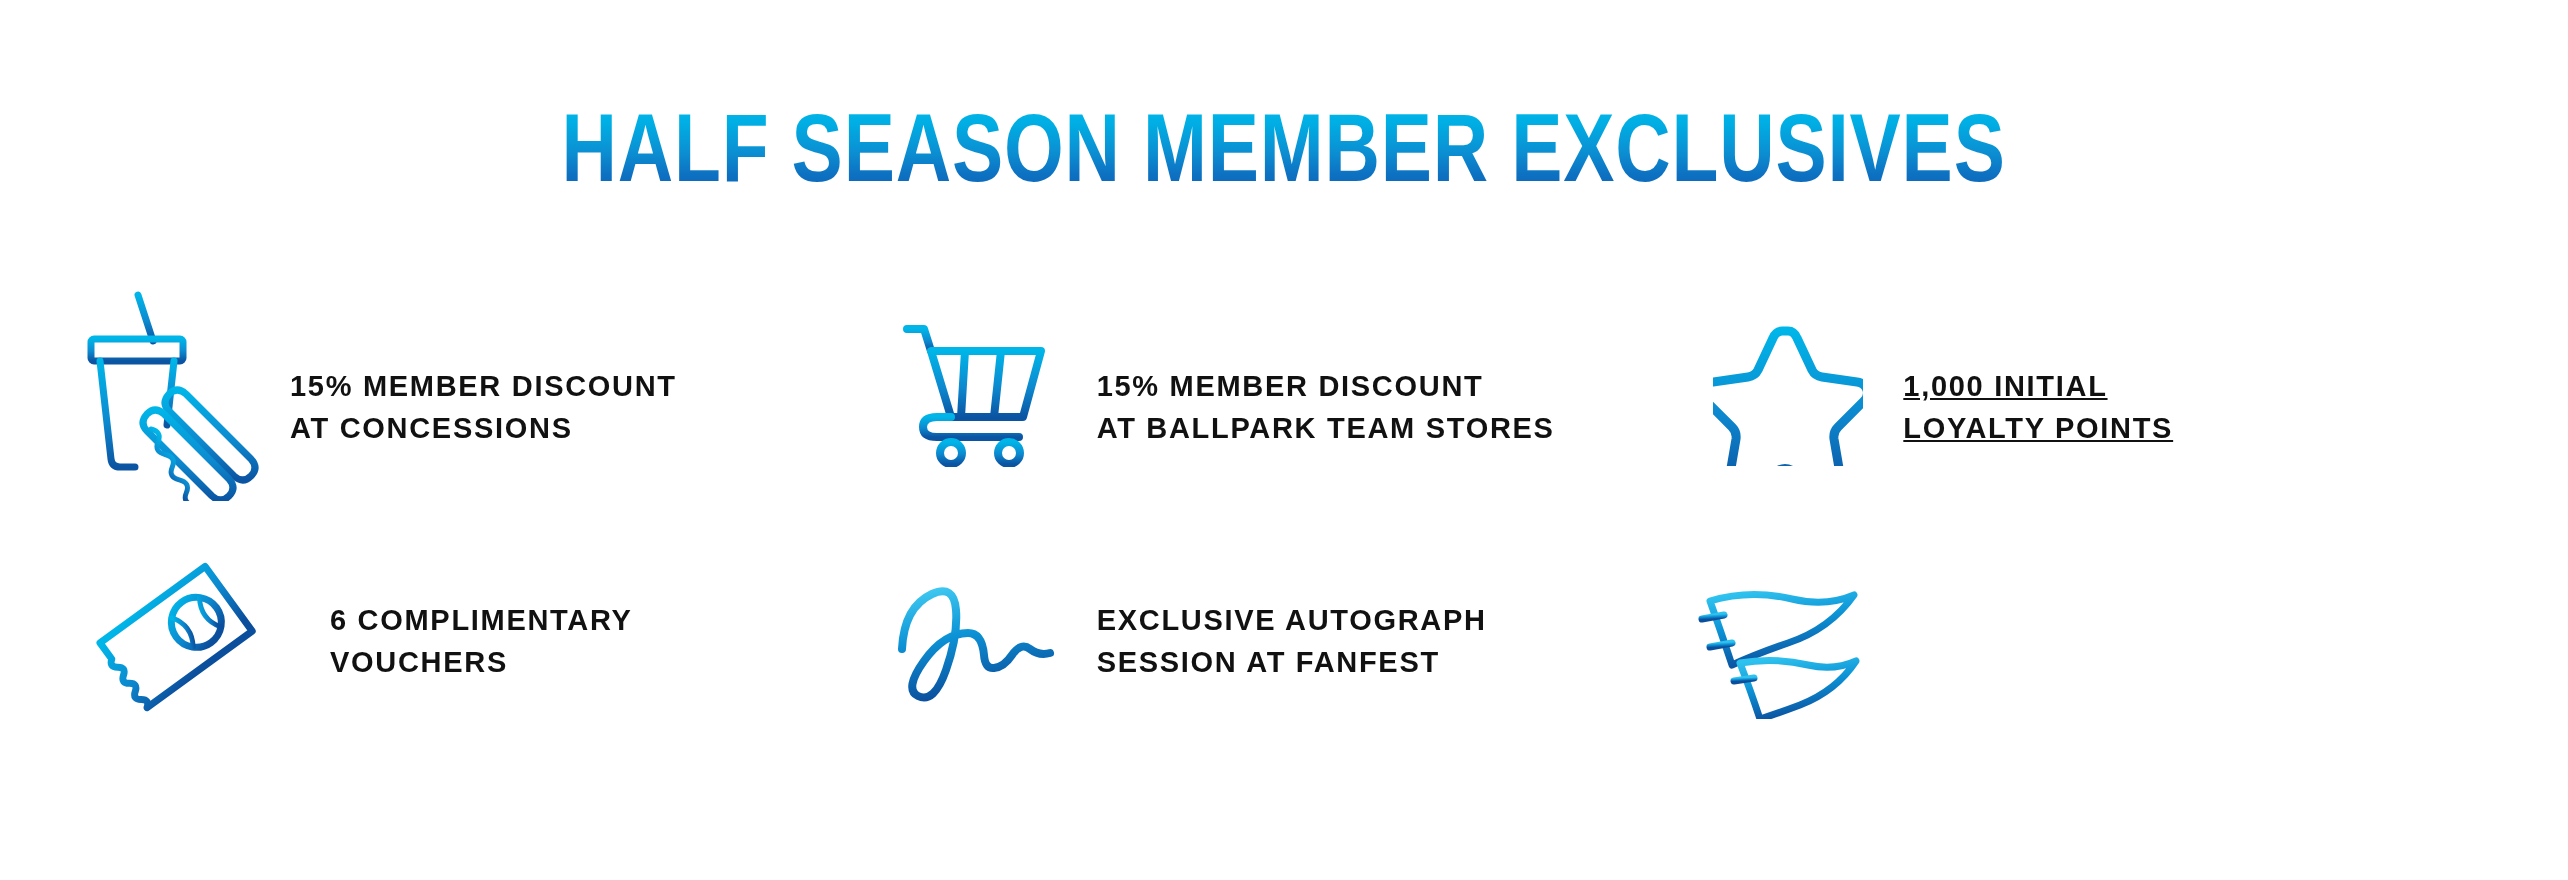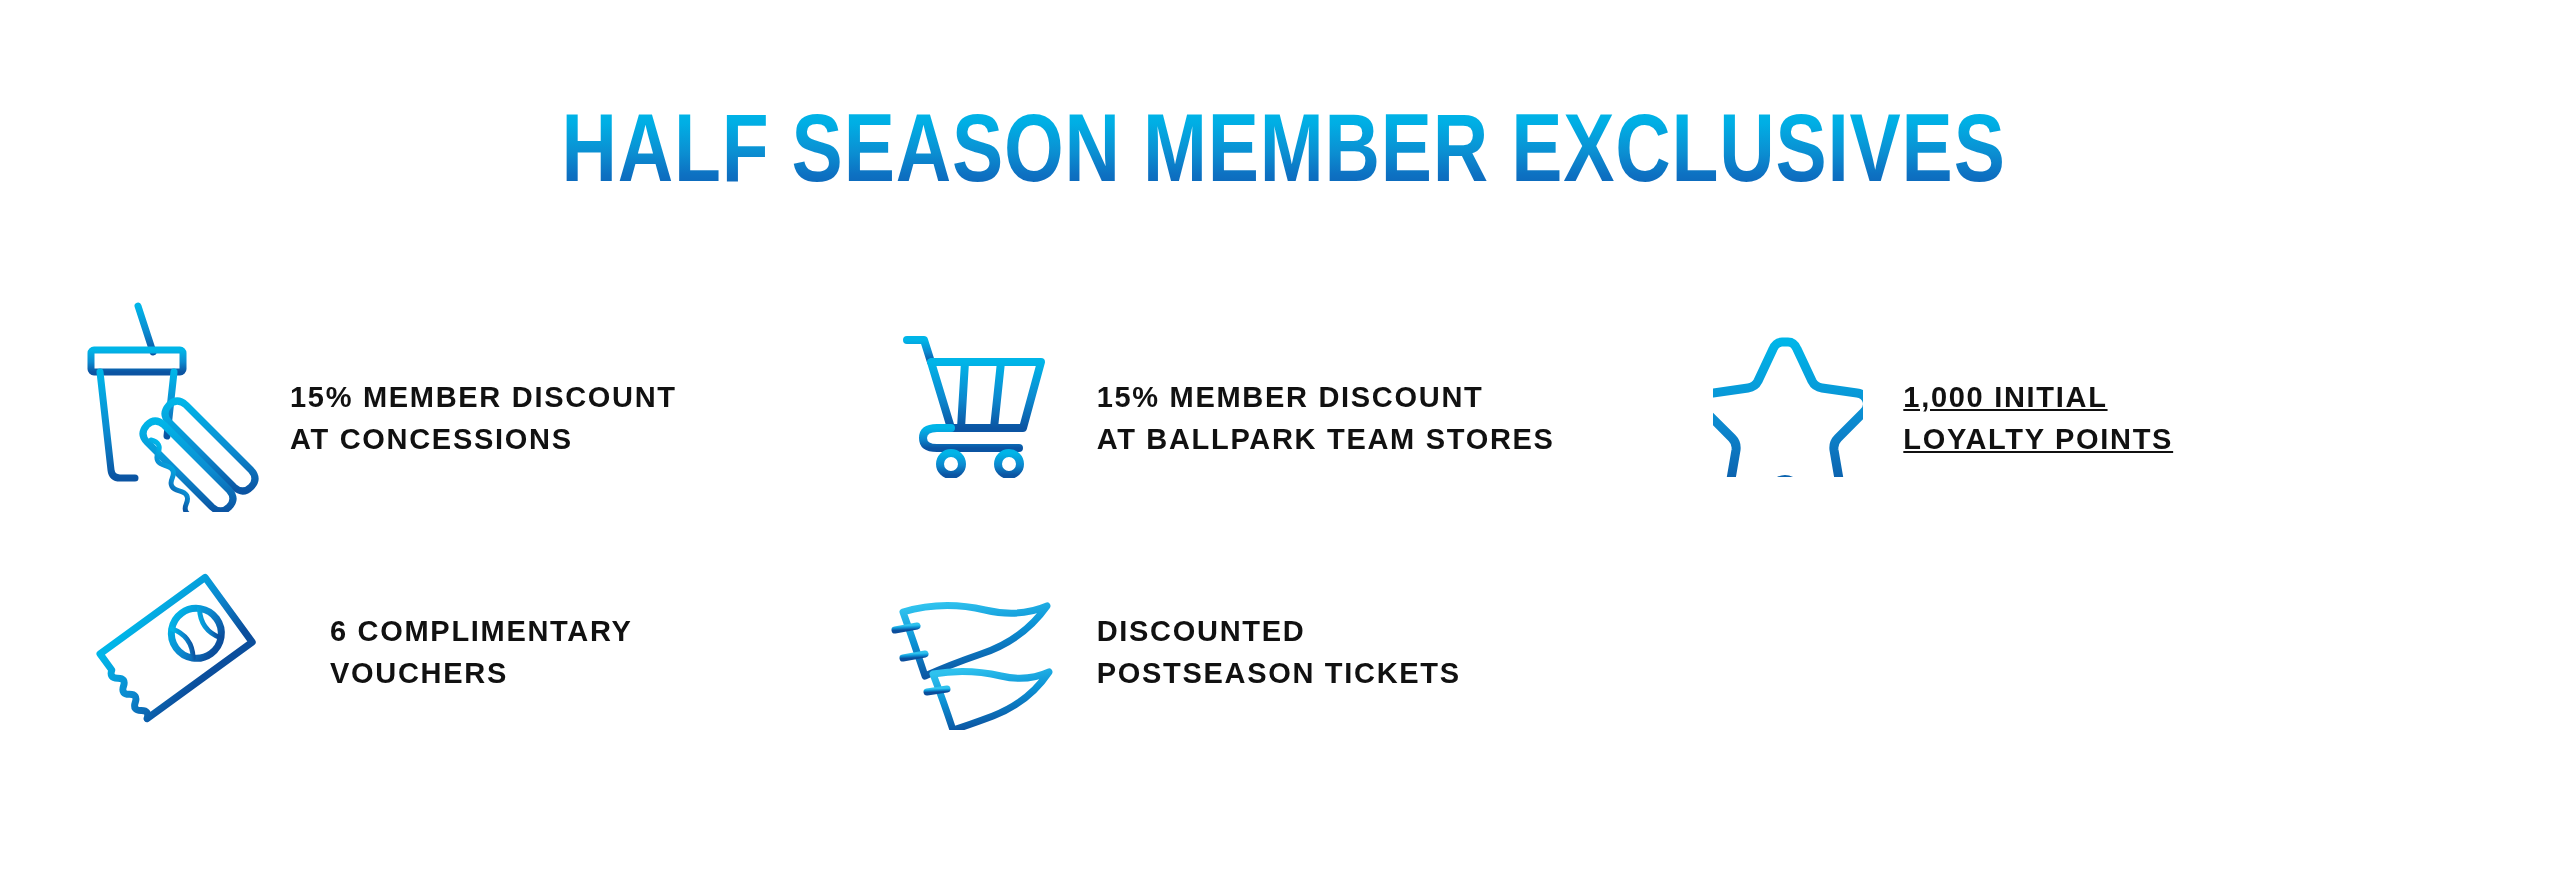--- a/index.html
+++ b/index.html
@@ -47,21 +47,21 @@
         #0d63b6 100%);
     -webkit-background-clip: text;
     background-clip: text;
     color: transparent;
     -webkit-text-fill-color: transparent;
   }
 
   
   .grid {
     position: absolute;
-    top: 292px;
+    top: 281px;
     left: 60px;
     width: 2420px;
     display: grid;
     grid-template-columns: repeat(3, 1fr);
     grid-template-rows: 270px 230px;
   }
 
   .cell {
     display: flex;
     flex-direction: row;
@@ -232,20 +232,50 @@
             <circle cx="120" cy="80" r="25" stroke-width="7"></circle>
             <path d="M103 62 q12 18 0 36" stroke-width="5"></path>
             <path d="M137 62 q-12 18 0 36" stroke-width="5"></path>
           </g>
         </svg>
       </div>
       <div class="label">6 COMPLIMENTARY
 VOUCHERS</div>
     </div>
 
+    <div class="cell cell-5">
+      <div class="icon-box">
+        <svg width="175" height="130" viewBox="0 0 175 130" fill="none" aria-hidden="true">
+          <defs>
+            <linearGradient id="g5" x1="0.1" y1="0" x2="0.35" y2="1">
+              <stop offset="0%" stop-color="#3FC8F0"></stop>
+              <stop offset="45%" stop-color="#0C93D6"></stop>
+              <stop offset="100%" stop-color="#0B4E9C"></stop>
+            </linearGradient>
+          </defs>
+          <g stroke="url(#g5)" stroke-width="8" stroke-linecap="round" stroke-linejoin="round" fill="none">
+
+            <path d="M8 72
+                     q2 -42 30 -55
+                     q22 -10 24 16
+                     q2 26 -10 60
+                     q-12 34 -28 26
+                     q-14 -7 6 -35
+                     q20 -28 44 -28
+                     q14 0 16 22
+                     q1 14 10 13
+                     q10 -1 18 -13
+                     q9 -13 18 -6
+                     q9 7 20 4"></path>
+          </g>
+        </svg>
+      </div>
+      <div class="label">EXCLUSIVE AUTOGRAPH
+SESSION AT FANFEST</div>
+    </div>
 
     <div class="cell cell-6">
       <div class="icon-box">
         <svg width="185" height="140" viewBox="0 0 185 140" fill="none" aria-hidden="true">
           <defs>
             <linearGradient id="g6" x1="0.15" y1="0" x2="0.45" y2="1">
               <stop offset="0%" stop-color="#2FC2EE"></stop>
               <stop offset="45%" stop-color="#0C93D6"></stop>
               <stop offset="100%" stop-color="#0B4E9C"></stop>
             </linearGradient>
@@ -266,18 +296,16 @@
                      q34 -6 68 2
                      q26 6 48 -4
                      q-20 30 -56 44
                      q-24 9 -40 14
                      q-10 -30 -20 -56 Z"></path>
 
             <path d="M38 102 L58 99"></path>
           </g>
         </svg>
       </div>
-      <div class="label">DISCOUNTED
-POSTSEASON TICKETS</div>
     </div>
 
   </div>
 </div>
 
 </body></html>

